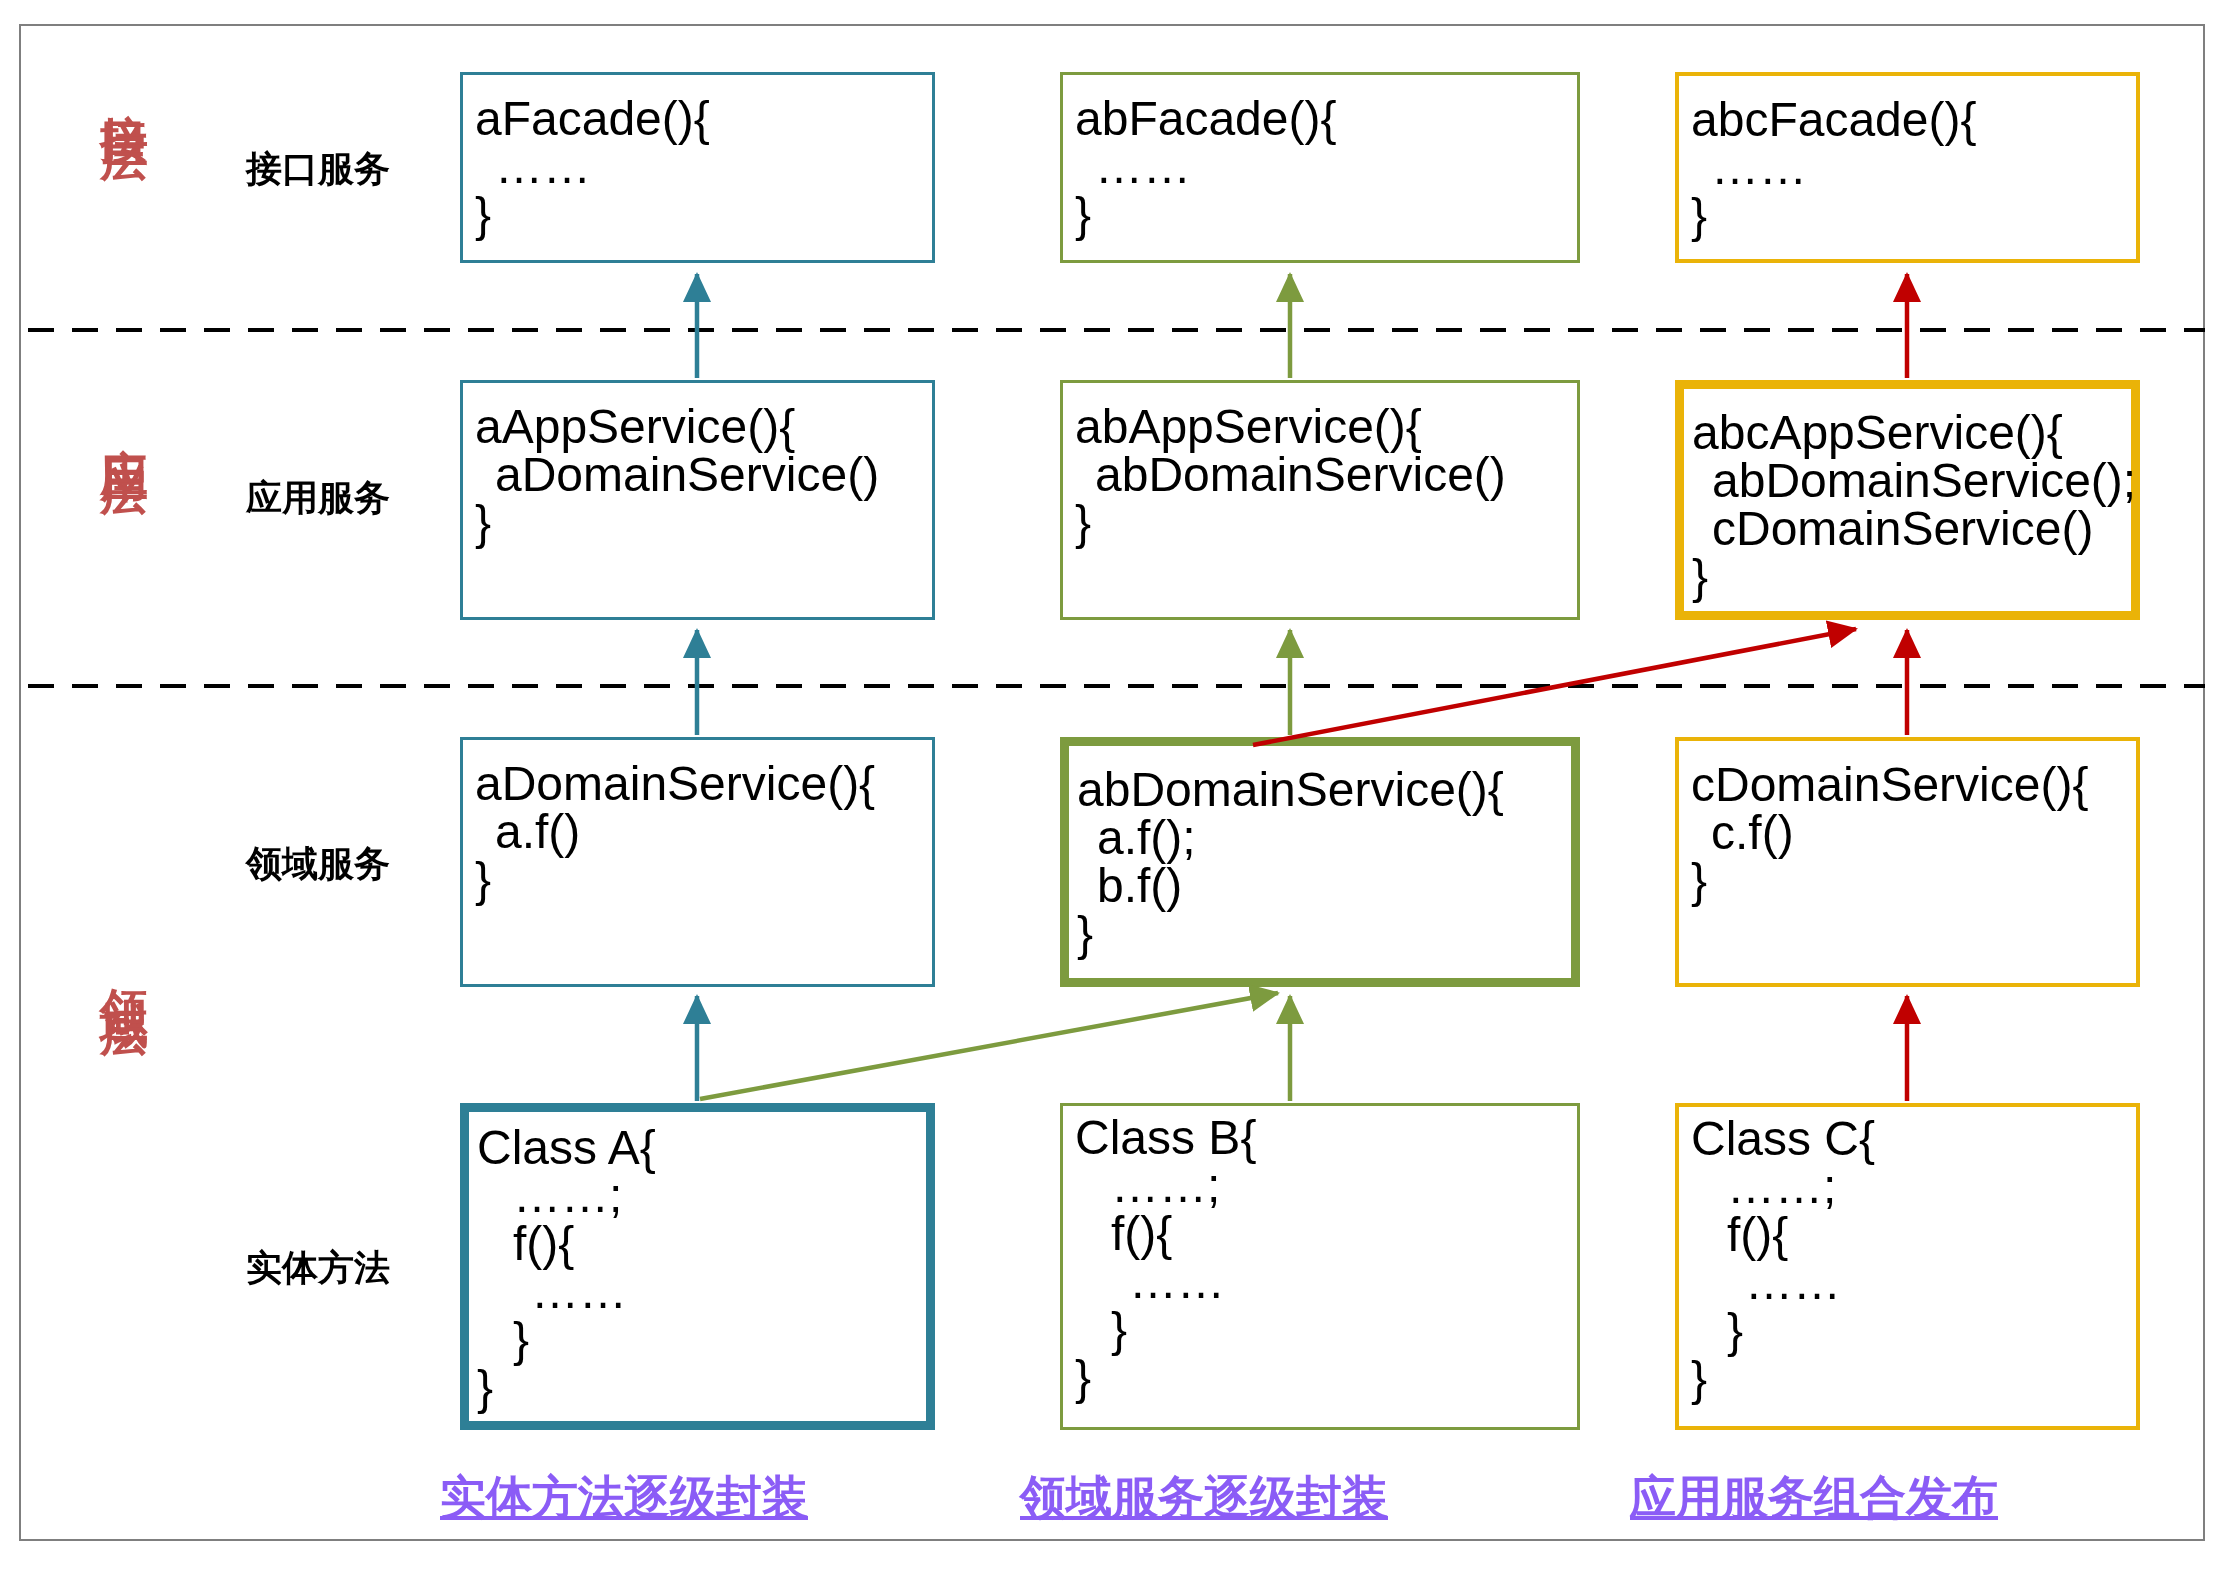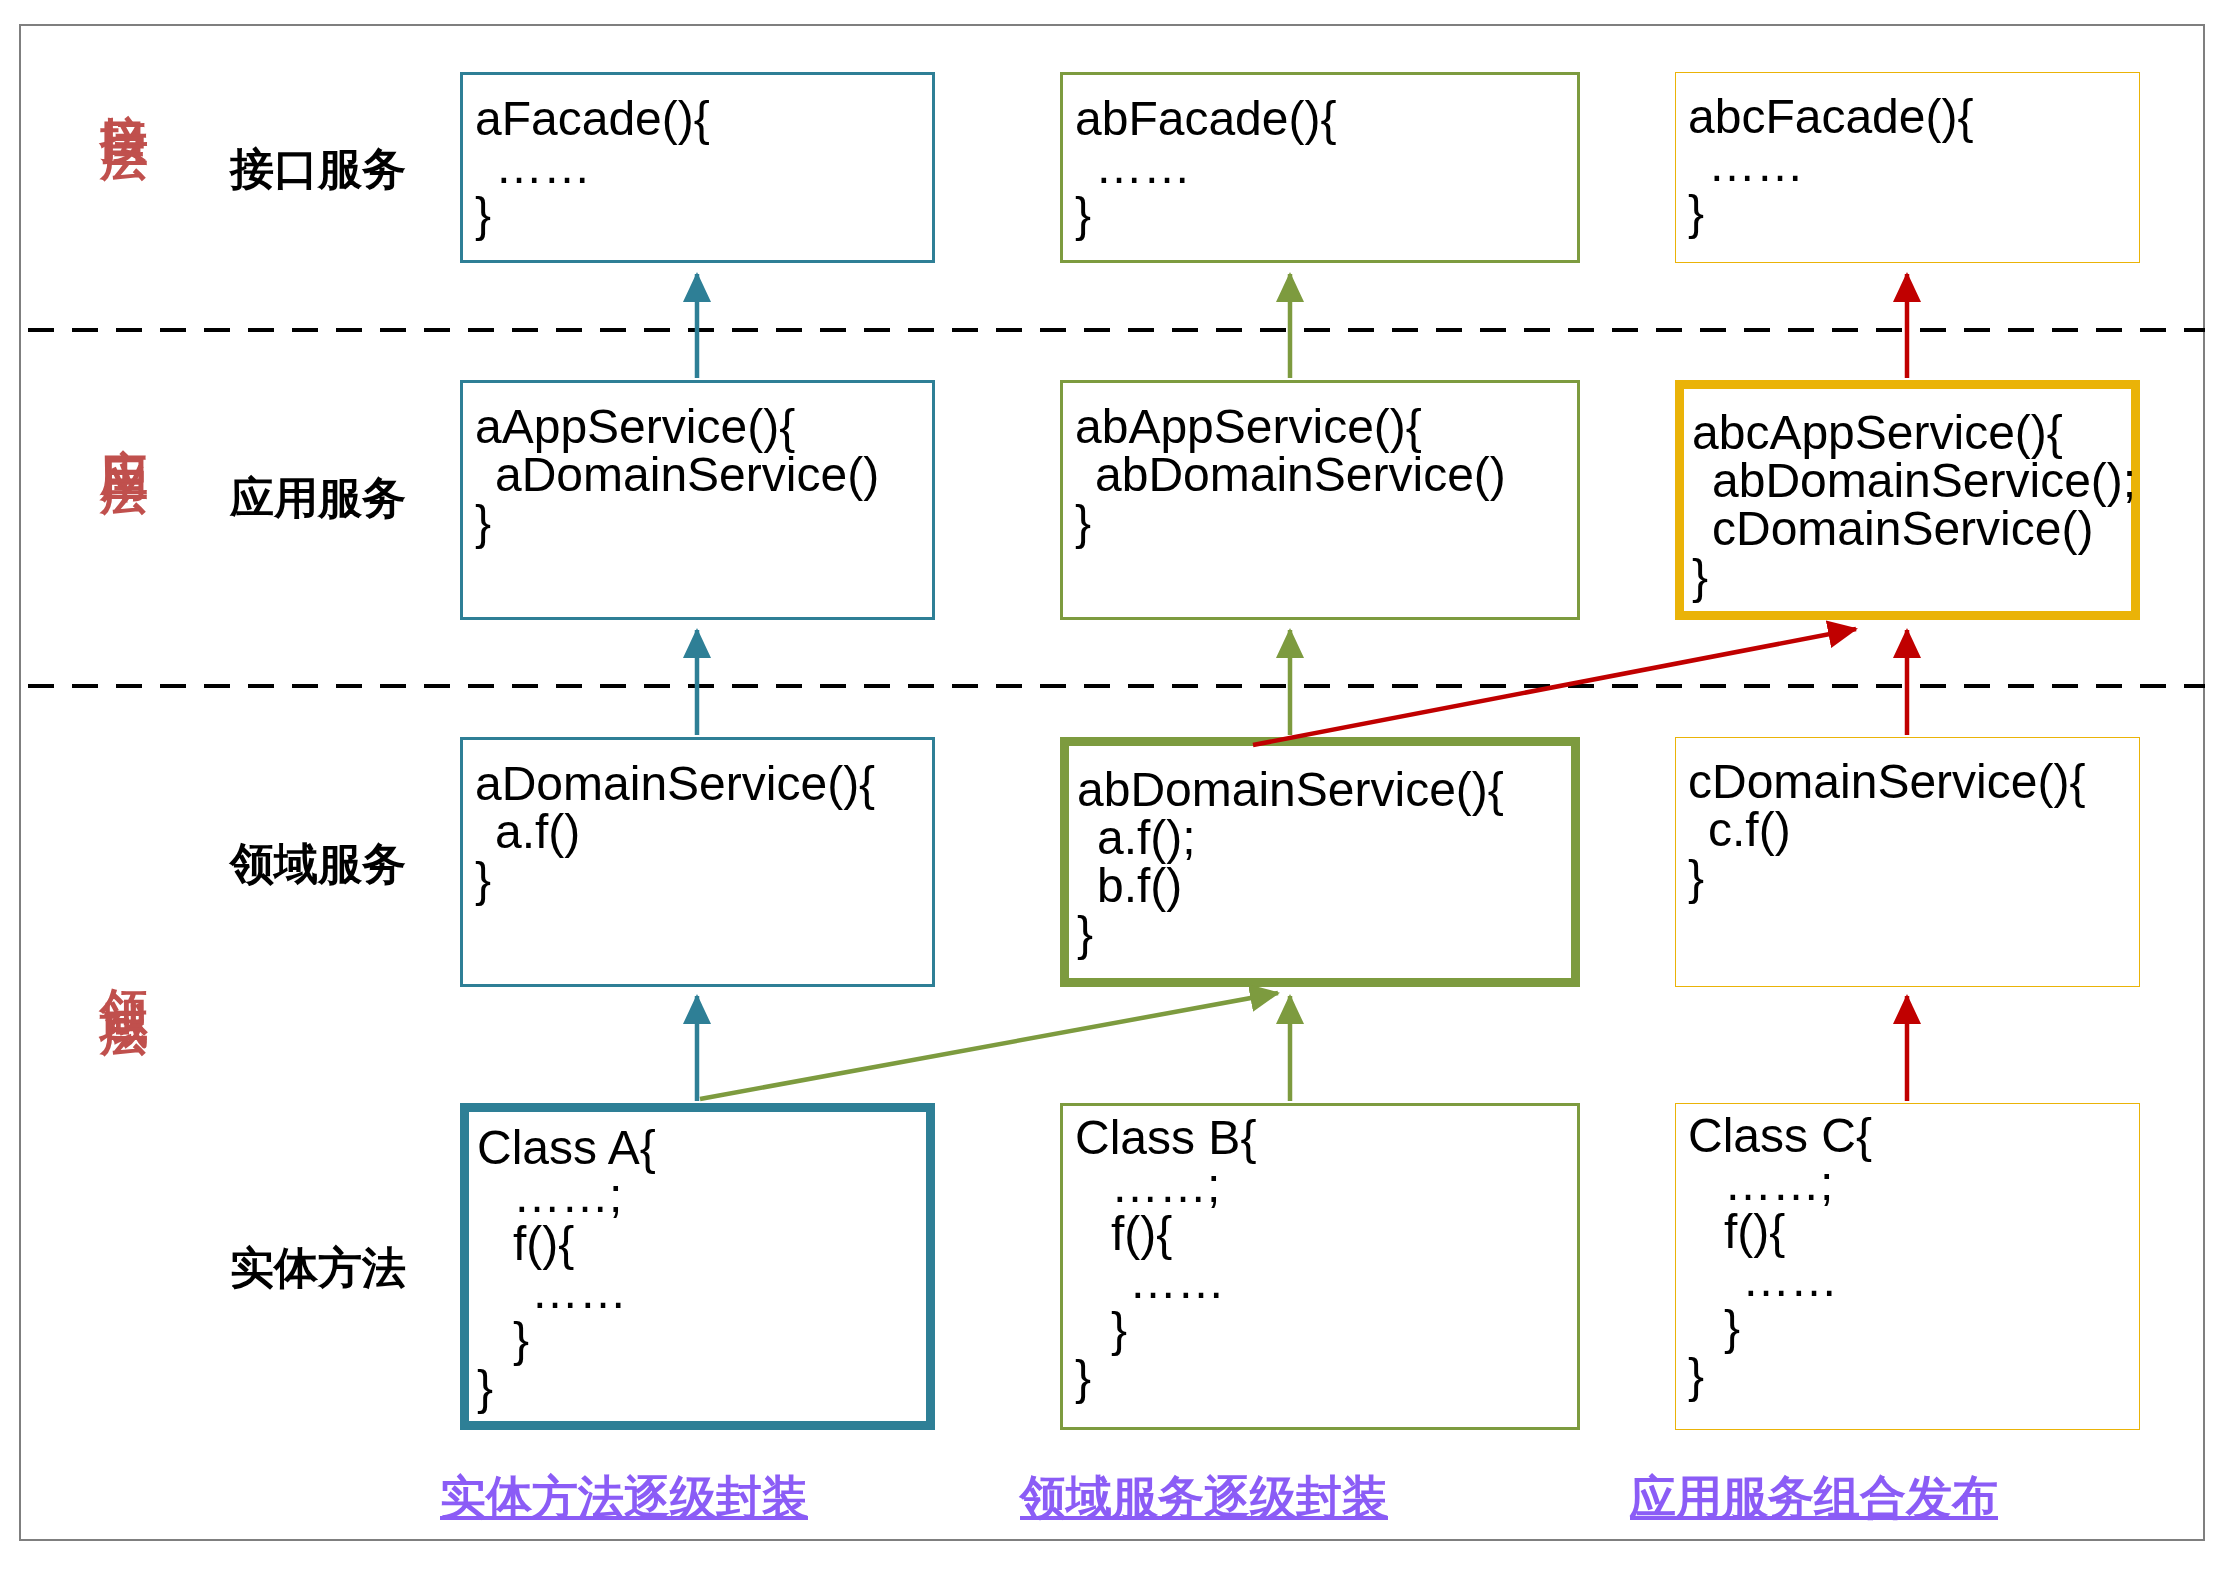--- a/index.html
+++ b/index.html
@@ -23,36 +23,36 @@
     position:absolute;left:94px;width:62px;
     writing-mode:vertical-rl;text-orientation:upright;
     color:#C0504D;font-weight:bold;font-size:48px;line-height:62px;letter-spacing:12px;
     font-family:"DejaVu Sans","Liberation Sans",sans-serif;
     z-index:10;
   }
   .ll1{top:75px;} .ll2{top:409px;} .ll3{top:950px;}
   
   .row-label{
     position:absolute;left:198px;width:240px;text-align:center;
-    color:#000;font-weight:bold;font-size:44px;line-height:46px;
+    color:#000;font-weight:bold;font-size:36px;line-height:46px;
     font-family:"DejaVu Sans","Liberation Sans",sans-serif;
     z-index:10;
   }
   .rl1{top:146px;} .rl2{top:475px;} .rl3{top:841px;} .rl4{top:1245px;}
   
   .bx{
     position:absolute;background:#fff;box-sizing:border-box;
     padding:20px 12px;color:#000;
     font-size:48px;line-height:48px;
     z-index:20;
   }
   .col1{left:460px;width:475px;} .col2{left:1060px;width:520px;} .col3{left:1675px;width:465px;}
   .r1{top:72px;height:191px;} .r2{top:380px;height:240px;}
   .r3{top:737px;height:250px;} .r4{top:1103px;height:327px;padding-top:8px;}
-  .b-teal{border:3px solid #2E7F96;} .b-green{border:3px solid #7D9B3F;} .b-red{border:1px solid #eab308;}
+  .b-teal{border:3px solid #2E7F96;} .b-green{border:3px solid #7D9B3F;} .b-red{border:4px solid #eab308;}
   .thick{border-width:9px;padding-left:8px;}
   .thick.r4{padding-top:12px;}
   .line{white-space:pre;}
   .ind1{padding-left:20px;} .ind2{padding-left:36px;} .ind3{padding-left:54px;}
   
   .caption{
     position:absolute;top:1472px;width:540px;text-align:left;
     color:#8b5cf6;font-weight:bold;font-size:46px;line-height:50px;
     font-family:"DejaVu Sans","Liberation Sans",sans-serif;
     z-index:10;

